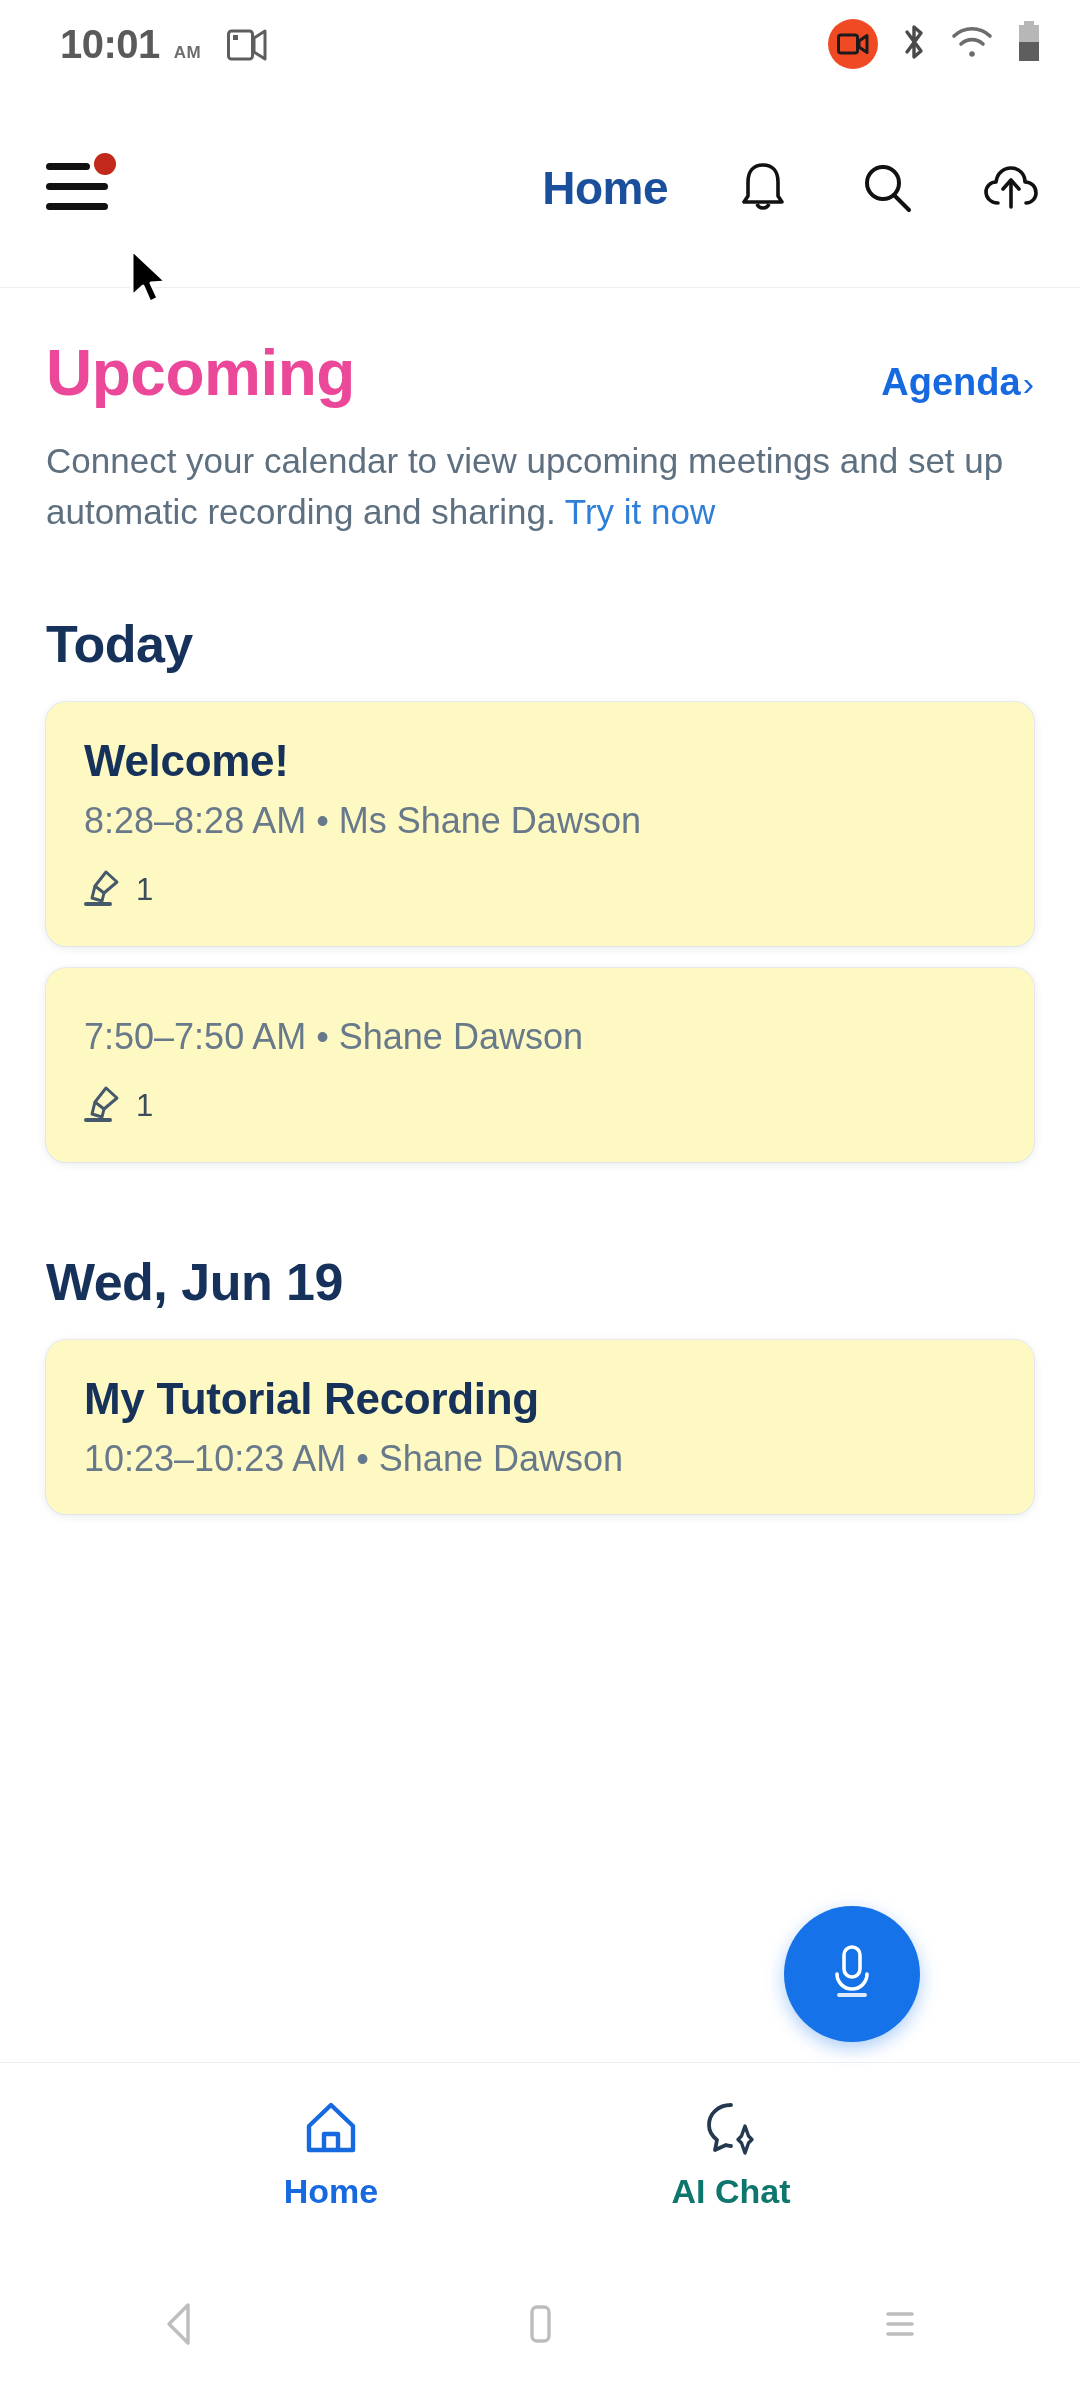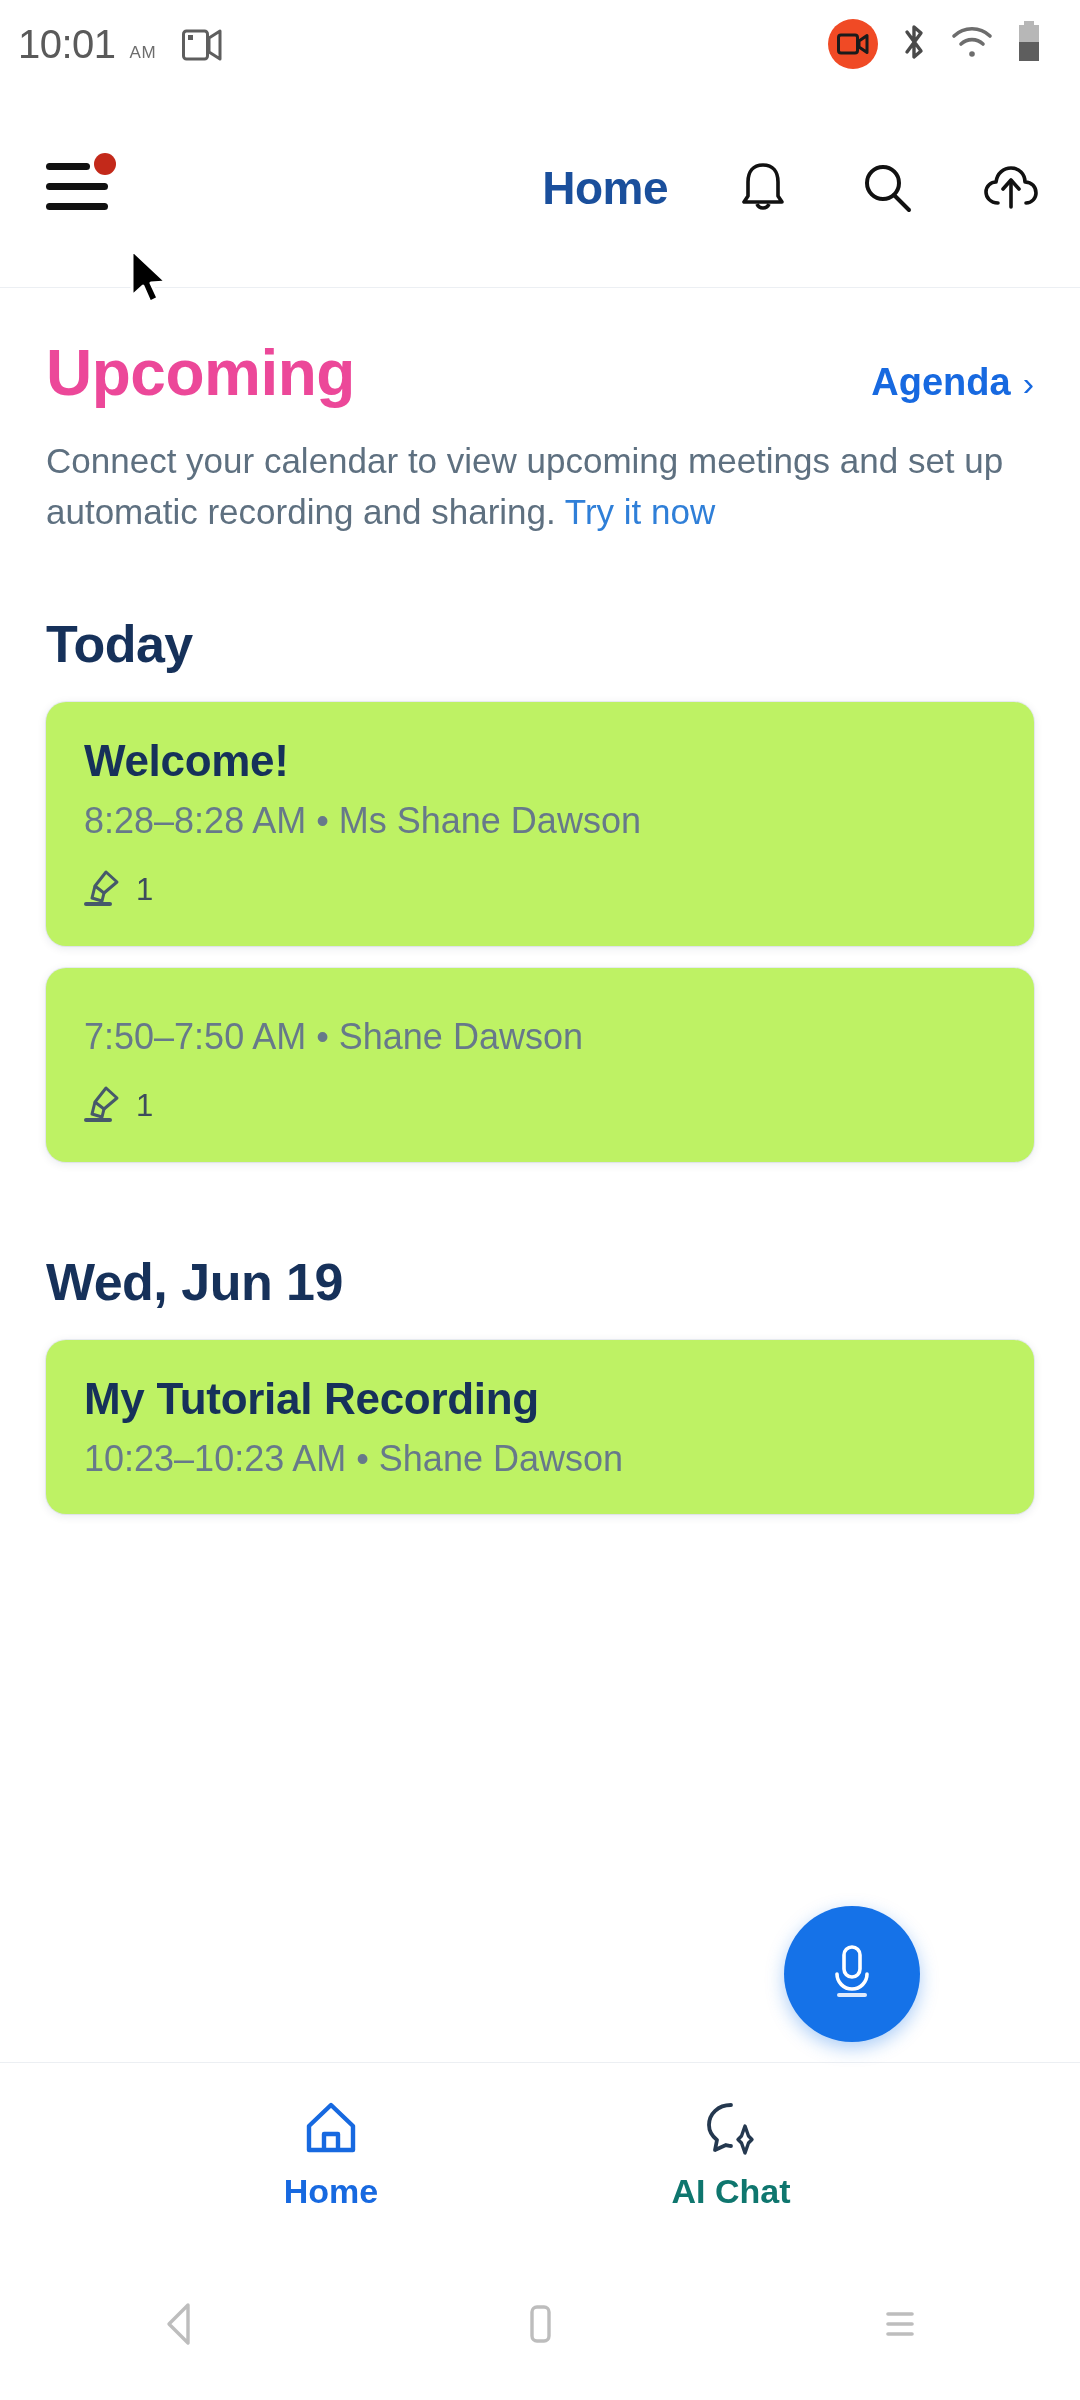--- a/index.html
+++ b/index.html
@@ -11,21 +11,22 @@
     position:relative;
     overflow:hidden;
   }
 
   
   .status-bar{
     height:88px;
     display:flex;
     align-items:center;
     justify-content:space-between;
-    padding:0 38px 0 18px;
+    padding:0 38px 0 60px;
+    font-weight:bold;
   }
   .status-left{ display:flex; align-items:baseline; gap:14px; }
   .status-time{ font-size:40px; color:#5a5a5a; letter-spacing:-0.5px; }
   .status-ampm{ font-size:17px; color:#6d6d6d; letter-spacing:0.5px; }
   .status-cast{ margin-left:12px; position:relative; top:4px; }
   .status-right{ display:flex; align-items:center; gap:22px; }
   .rec-badge{
     width:50px;height:50px;border-radius:50%;
     background:#f04a25;
     display:flex;align-items:center;justify-content:center;
@@ -73,41 +74,41 @@
 
   
   .content{ padding:0 46px; }
 
   .section-row{
     display:flex; align-items:baseline; justify-content:space-between;
     padding-top:48px;
   }
   .section-title{ font-size:64px; font-weight:bold; color:#ec4899; letter-spacing:-0.5px; }
   .agenda-link{
-    font-size:38px; font-weight:bold; color:#1769e0; display:flex; align-items:center; gap:12px; cursor:pointer;
+    font-size:38px; font-weight:bold; color:#1769e0; display:flex; align-items:center; gap:2px; cursor:pointer;
   }
   .agenda-chev{ font-size:34px; font-weight:normal; position:relative; top:1px; }
 
   .blurb{
     margin-top:26px;
     font-size:35px;
     line-height:1.45;
     color:#5e7080;
     max-width:960px;
   }
   .blurb .try{ color:#2f7fd8; cursor:pointer; }
 
   .day-heading{
     font-size:52px; font-weight:bold; color:#16315a; letter-spacing:-0.5px;
     margin-top:76px; margin-bottom:28px;
   }
   .day-heading.second{ margin-top:90px; }
 
   .card{
-    background:#bef264;
+    background:#fef9c3;
     border-radius:20px;
     box-shadow:0 2px 10px rgba(24,40,70,0.10), 0 0 0 1px rgba(235,238,243,0.9);
     padding:34px 38px 34px 38px;
     margin-bottom:22px;
     cursor:pointer;
   }
   .card-title{
     font-size:44px; font-weight:bold; color:#16315a; letter-spacing:-0.3px;
   }
   .card-sub{

